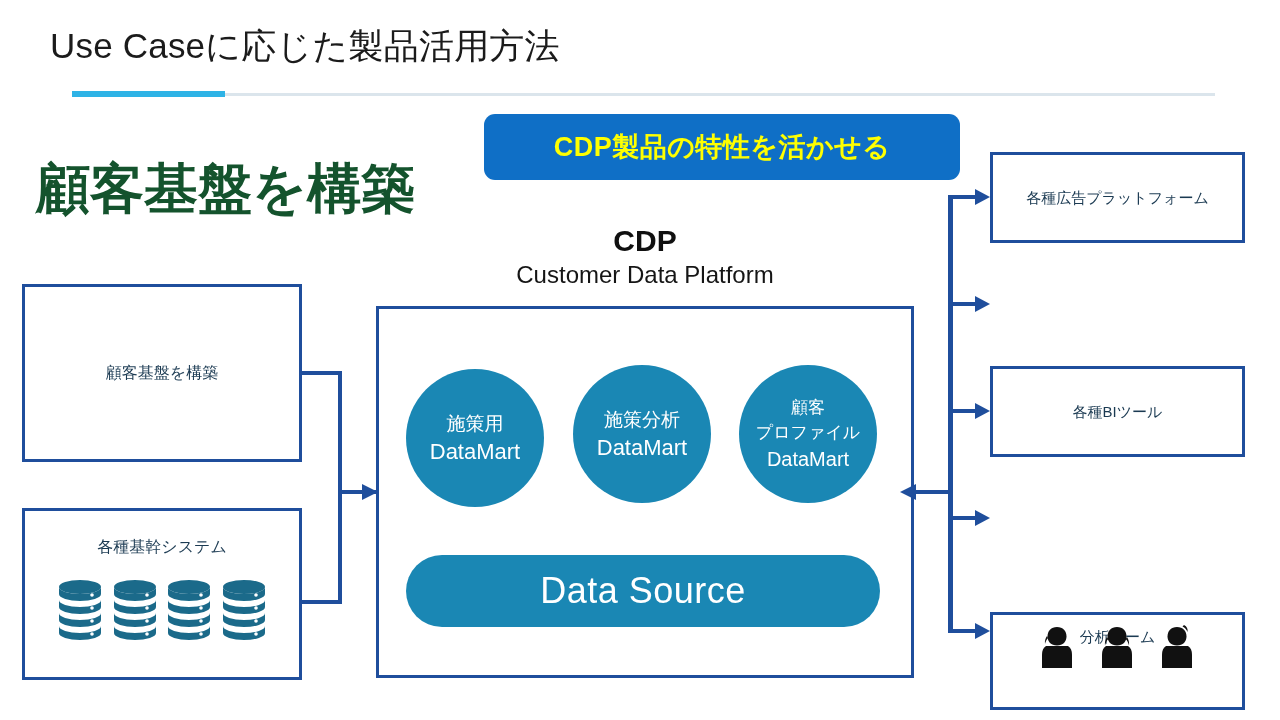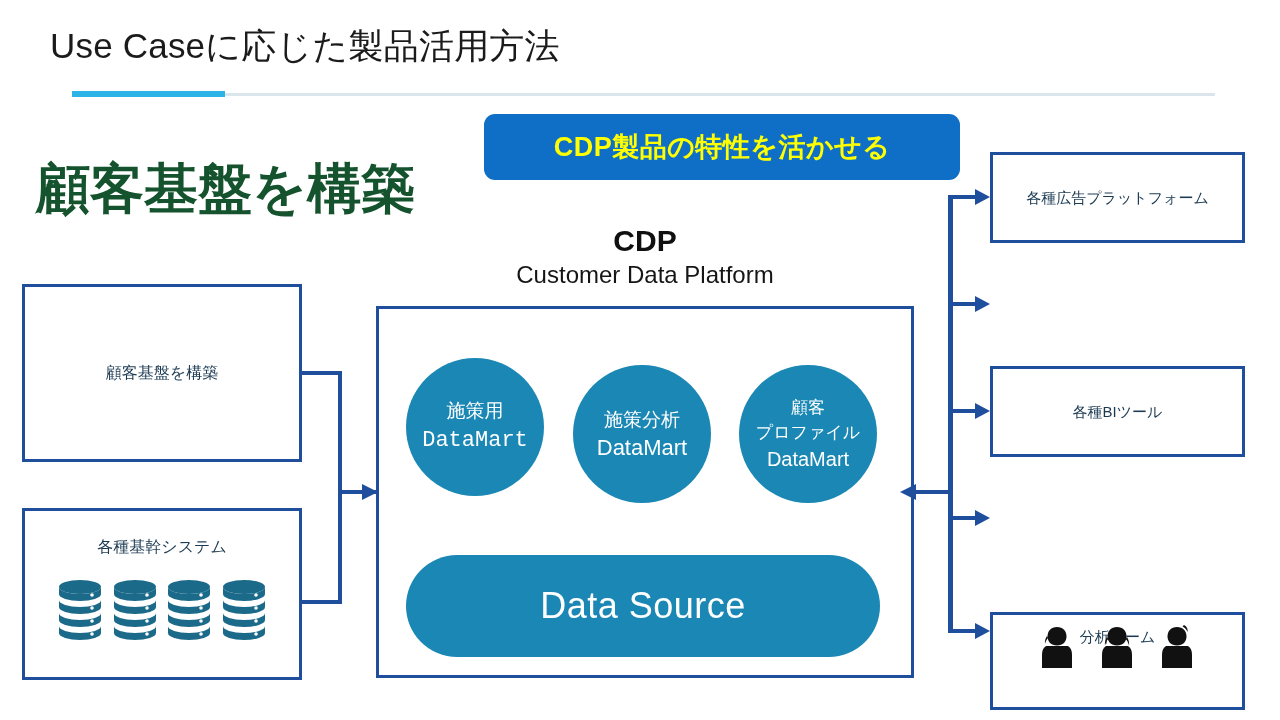--- a/index.html
+++ b/index.html
@@ -149,32 +149,32 @@
     background: #1a87b4;
     display: flex;
     flex-direction: column;
     align-items: center;
     justify-content: center;
     color: #ffffff;
     text-align: center;
   }
   .dm-jp { font-size: 19px; line-height: 27px; }
   .dm-en { font-size: 22px; line-height: 30px; }
-  #circle-1 { left: 406px; top: 358px; width: 138px; height: 138px; font-family: Liberation Mono, monospace; }
+  #circle-1 { left: 406px; top: 369px; width: 138px; height: 138px; }
   #circle-2 { left: 573px; top: 365px; width: 138px; height: 138px; }
   #circle-3 { left: 739px; top: 365px; width: 138px; height: 138px; }
   #circle-3 .dm-jp { font-size: 17px; line-height: 25px; }
   #circle-3 .dm-en { font-size: 20px; line-height: 28px; }
 
   
   #data-source {
     left: 406px;
     top: 555px;
     width: 474px;
-    height: 102px;
+    height: 72px;
     border-radius: 51px;
     background: #1a87b4;
     display: flex;
     align-items: center;
     justify-content: center;
   }
   #data-source-label {
     color: #ffffff;
     font-size: 36px;
     letter-spacing: 0.5px;

